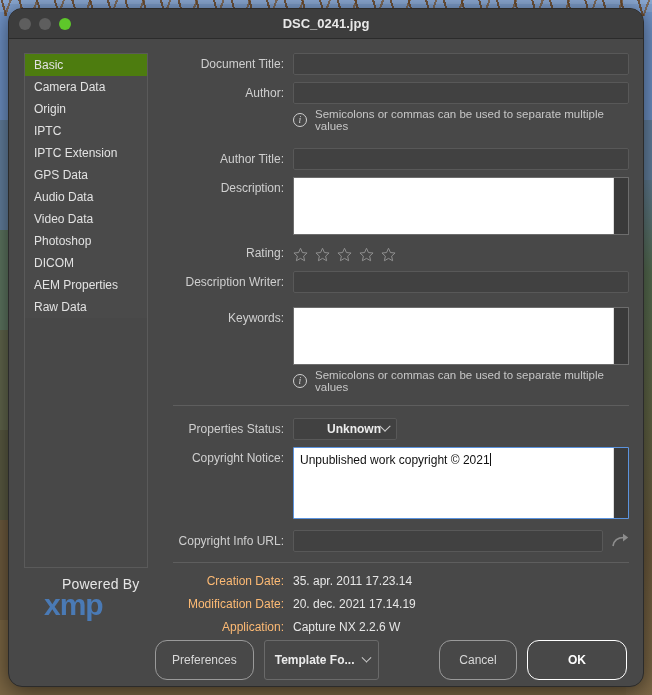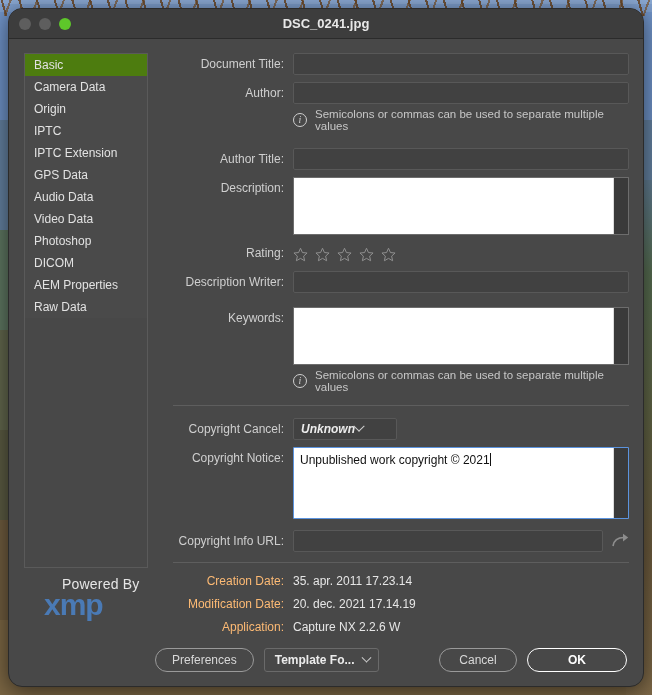--- a/index.html
+++ b/index.html
@@ -246,22 +246,21 @@
 
   .selectbox {
     height: 22px;
     width: 104px;
     background: #414141;
     border: 1px solid #585858;
     border-radius: 2px;
     display: flex;
     align-items: center;
     padding: 0 7px;
-    justify-content: flex-start;
-    font-style: italic;
+    justify-content: flex-end;
   }
   .selectbox .sel-val { color: #ececec; font-size: 12px; font-weight: bold; }
   .chev {
     width: 8px; height: 8px;
     border-right: 1.6px solid #cfcfcf;
     border-bottom: 1.6px solid #cfcfcf;
     transform: rotate(45deg) translate(-2px,-2px);
   }
 
   .url-row .fieldwrap { display: flex; align-items: center; gap: 8px; }
@@ -288,21 +287,21 @@
 
   
   #footer {
     flex: 0 0 52px;
     display: flex;
     align-items: center;
     padding: 0 16px 0 146px;
     gap: 10px;
   }
   .btn {
-    height: 24px;
+    height: 40px;
     border-radius: 12px;
     border: 1px solid #9a9a9a;
     color: #d8d8d8;
     font-size: 12px;
     background: transparent;
     display: inline-flex;
     align-items: center;
     justify-content: center;
     padding: 0 16px;
     cursor: default;
@@ -447,21 +446,21 @@
           <div class="hint">
             <span class="info-icon">i</span>
             <span>Semicolons or commas can be used to separate multiple values</span>
           </div>
         </div>
       </div>
 
       <div class="divider"></div>
 
       <div class="row">
-        <div class="lbl">Copyright Cancel:</div>
+        <div class="lbl">Properties Status:</div>
         <div class="fieldwrap">
           <div class="selectbox">
             <span class="sel-val">Unknown</span>
             <span class="chev"></span>
           </div>
         </div>
       </div>
 
       <div class="row">
         <div class="lbl">Copyright Notice:</div>

